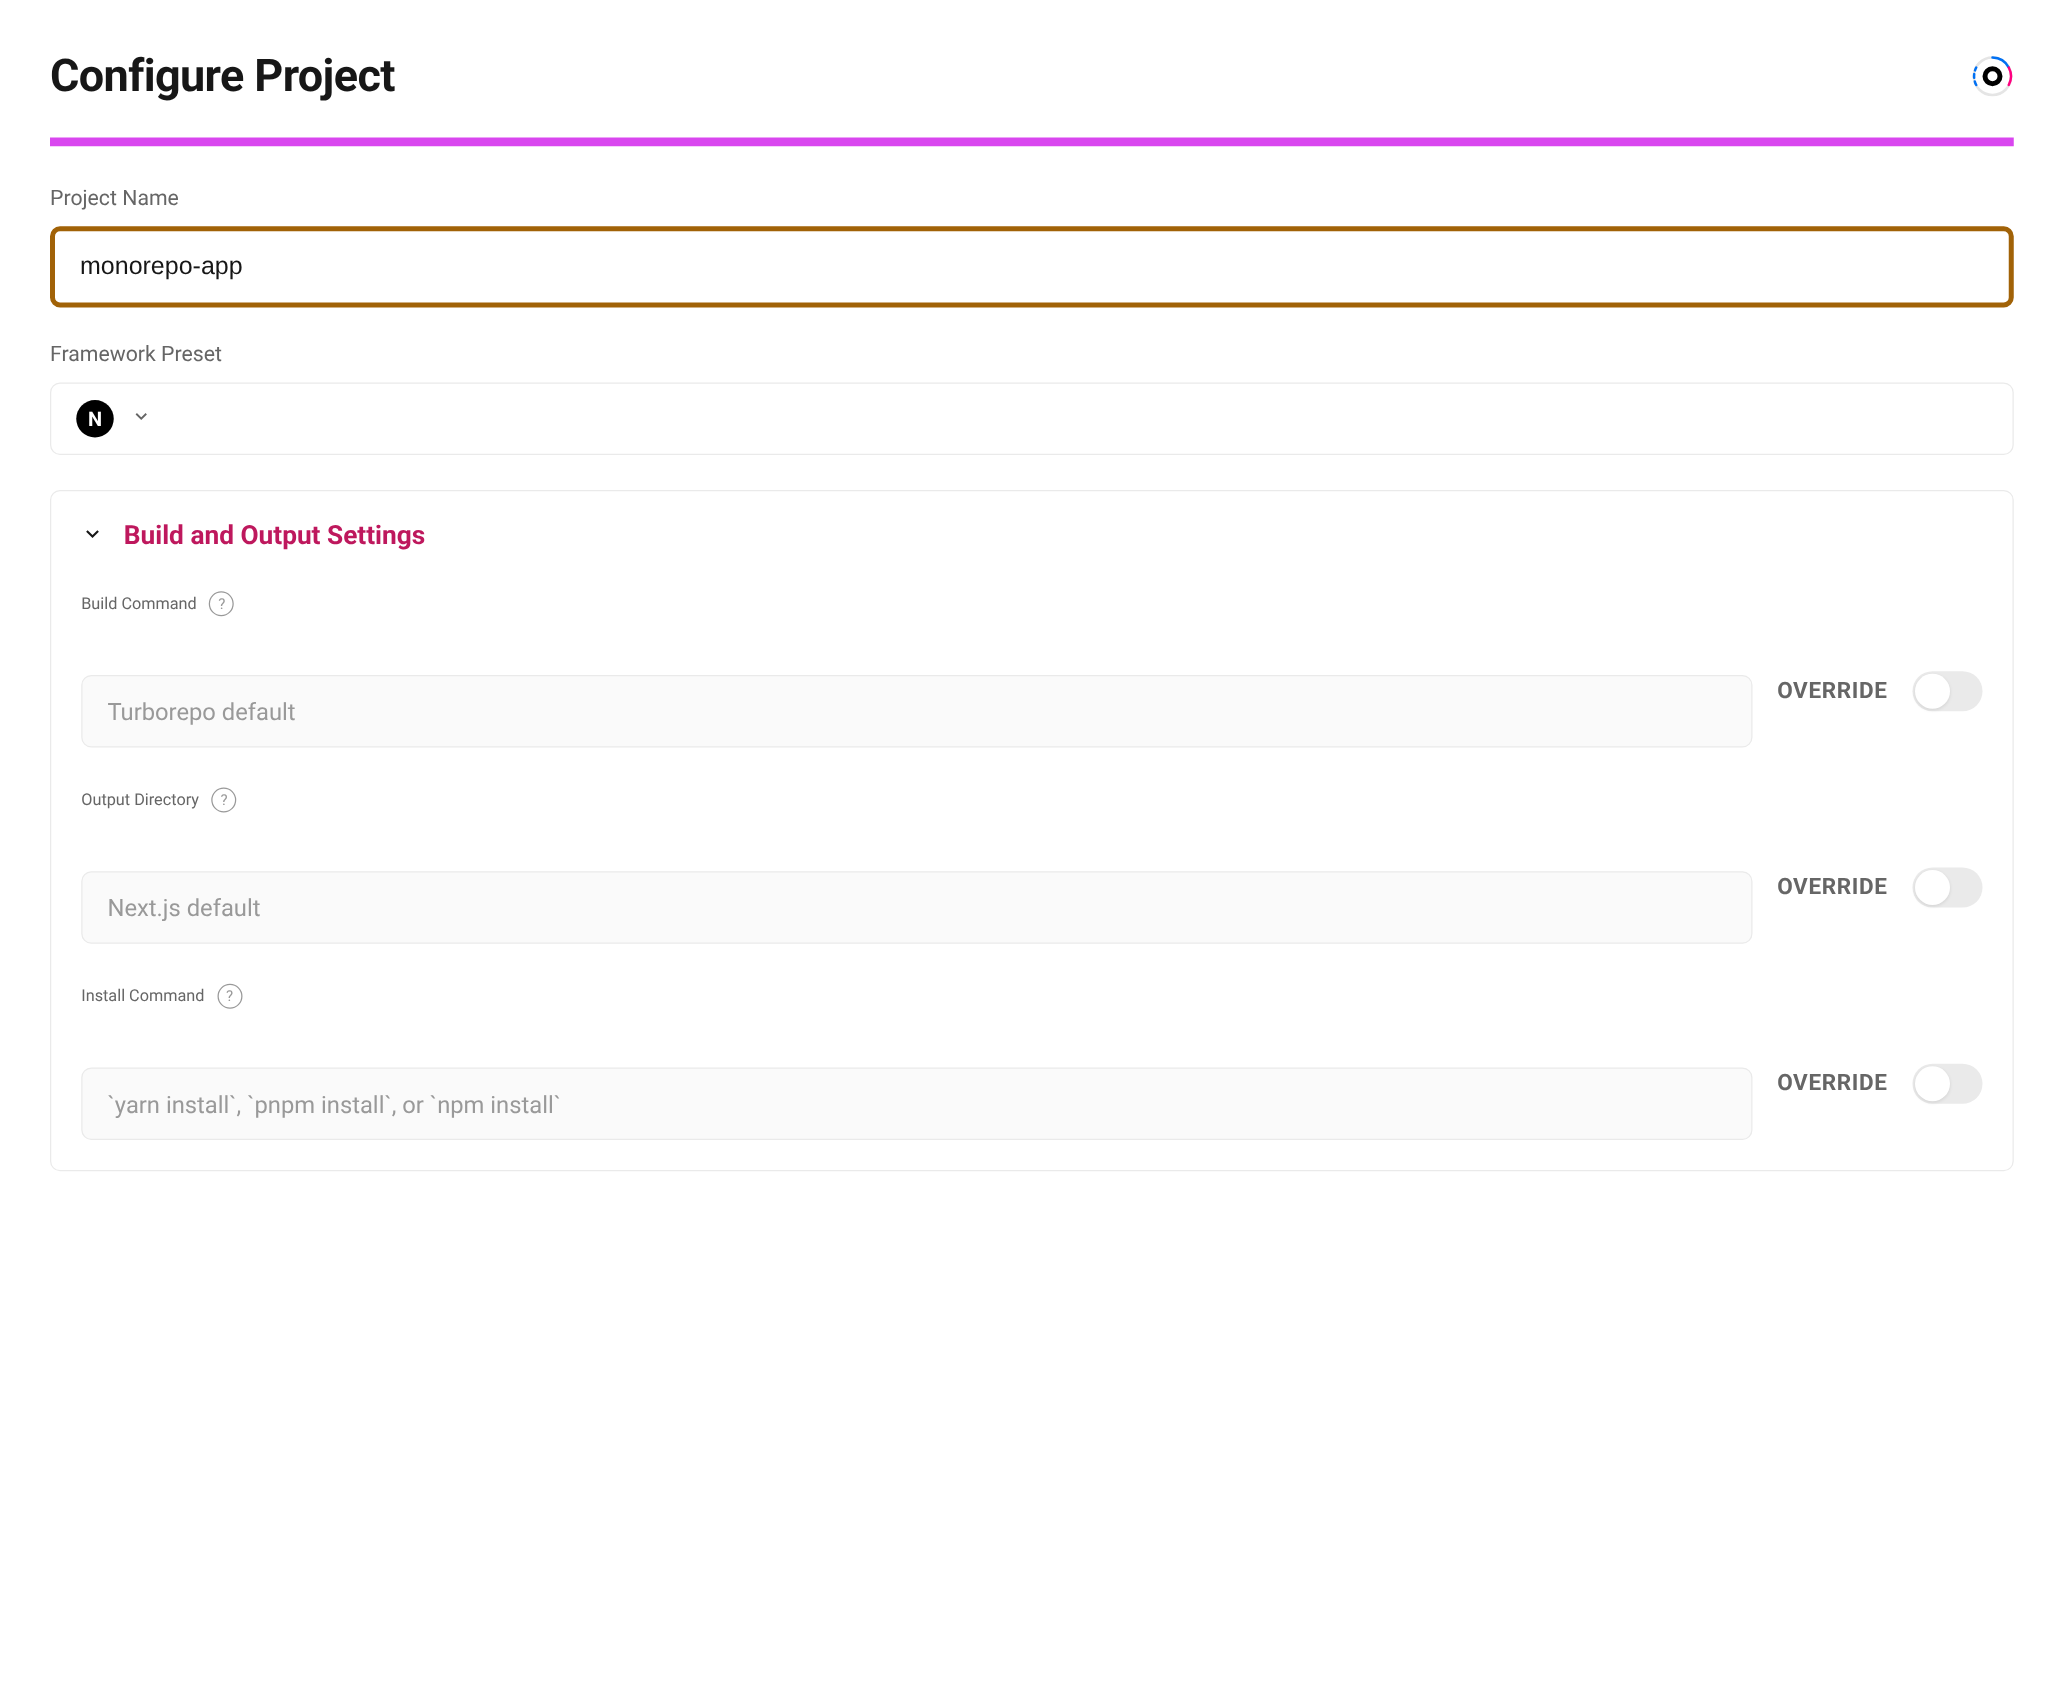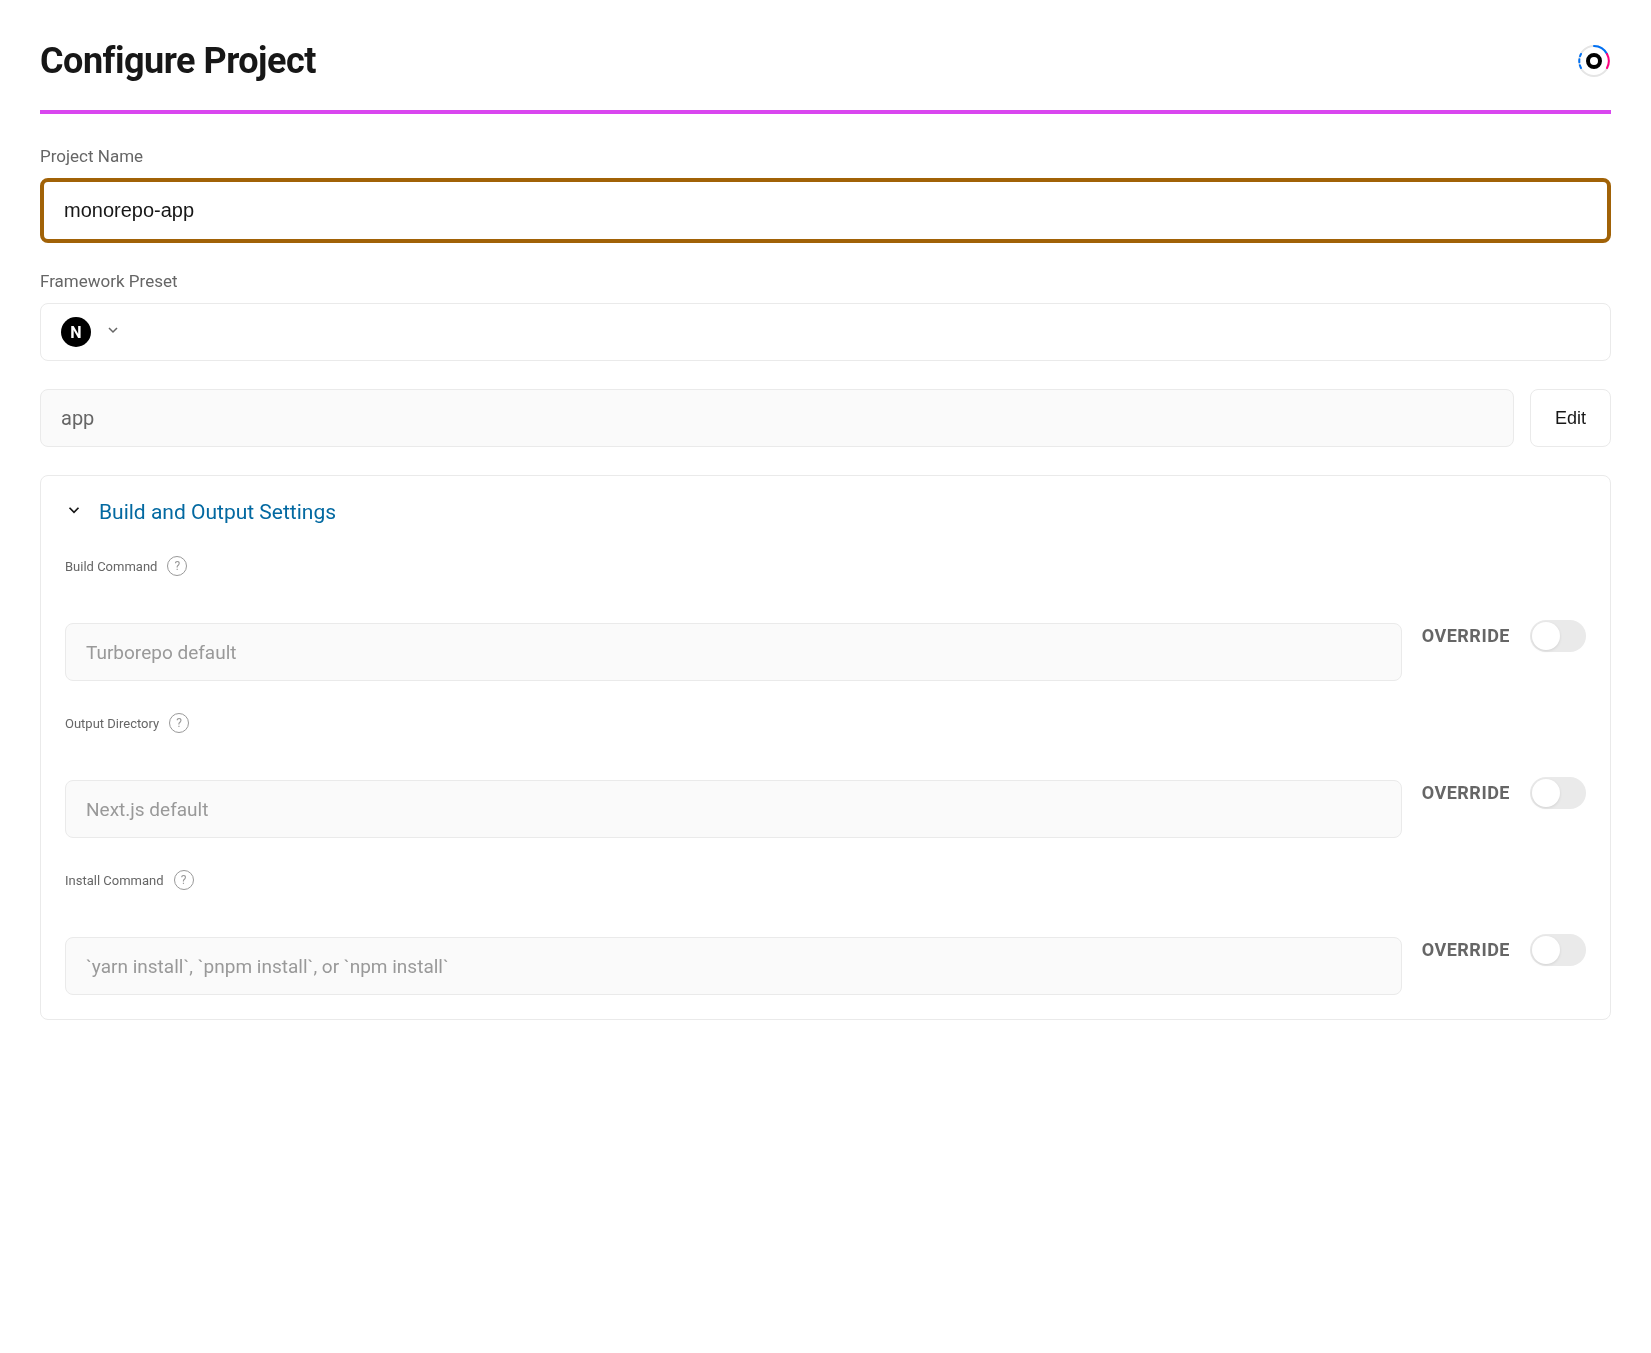--- a/index.html
+++ b/index.html
@@ -11,21 +11,21 @@
       font-family: -apple-system, BlinkMacSystemFont, "Segoe UI", Roboto, Helvetica, Arial, sans-serif;
       background: #fff;
       color: #171717;
       padding: 40px;
     }
     .header {
       display: flex;
       justify-content: space-between;
       align-items: center;
       padding-bottom: 28px;
-      border-bottom: 4px solid #d946ef;
+      border-bottom: 7px solid #d946ef;
       margin-bottom: 32px;
     }
     .page-title {
       font-size: 36px;
       font-weight: 700;
       letter-spacing: -0.5px;
     }
     .logo-ring {
       width: 34px;
       height: 34px;
@@ -122,22 +122,22 @@
     }
     .panel-header {
       display: flex;
       align-items: center;
       gap: 16px;
       margin-bottom: 32px;
       cursor: pointer;
     }
     .panel-title {
       font-size: 21px;
-      color: #0369a1;
-      font-weight: 400;
+      color: #be185d;
+      font-weight: 700;
     }
     .setting-row {
       margin-bottom: 32px;
     }
     .setting-row:last-child {
       margin-bottom: 0;
     }
     .setting-label-row {
       display: flex;
       align-items: center;
@@ -230,24 +230,20 @@
     <div class="select-icon">N</div>
     <span class="chevron">
       <svg width="16" height="16" viewBox="0 0 16 16" fill="none" stroke="currentColor" stroke-width="1.5">
         <path d="M4 6 L8 10 L12 6"></path>
       </svg>
     </span>
   </div>
 </div>
 
 <div class="form-group">
-  <div class="root-dir-row">
-    <div class="readonly-input">app</div>
-    <button class="edit-button">Edit</button>
-  </div>
 </div>
 
 <div class="settings-panel">
   <div class="panel-header">
     <span class="chevron">
       <svg width="18" height="18" viewBox="0 0 16 16" fill="none" stroke="#171717" stroke-width="1.5">
         <path d="M4 6 L8 10 L12 6"></path>
       </svg>
     </span>
     <span class="panel-title">Build and Output Settings</span>

